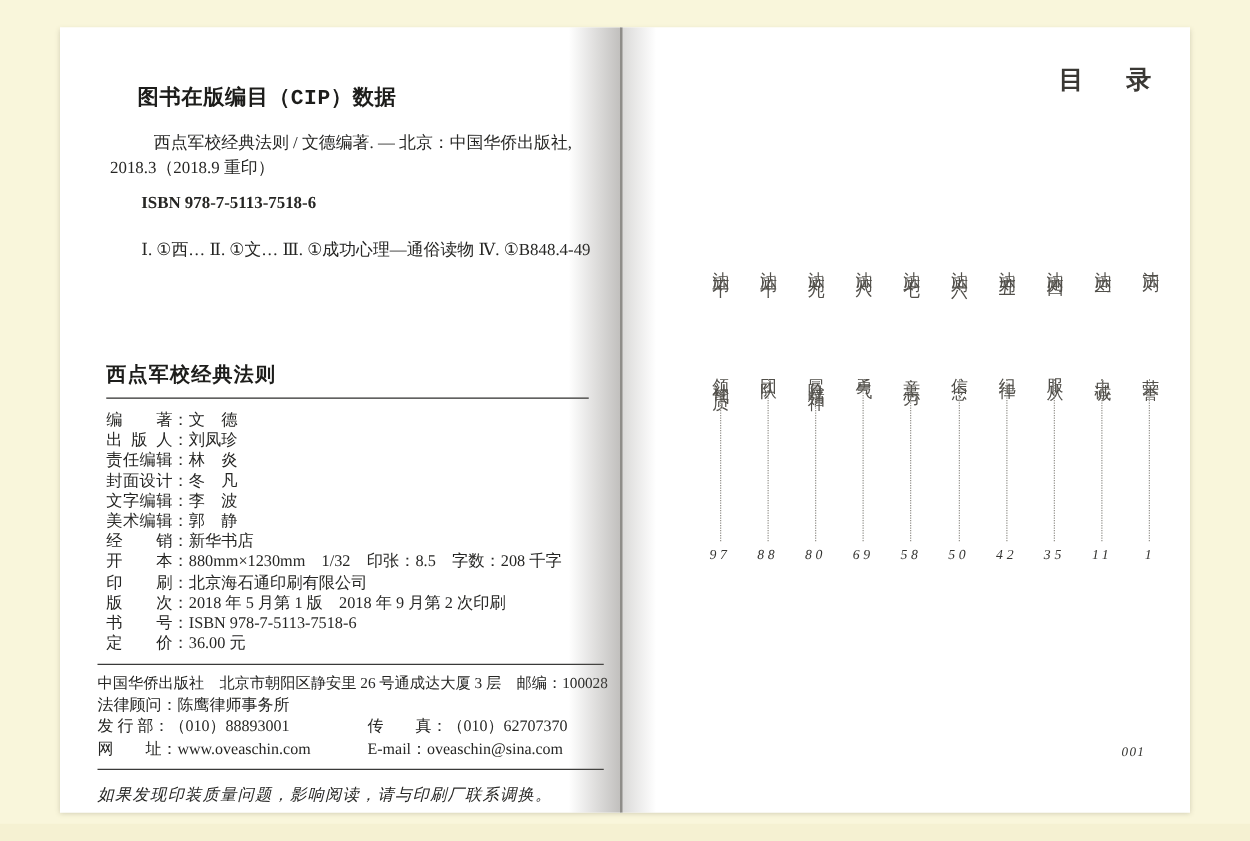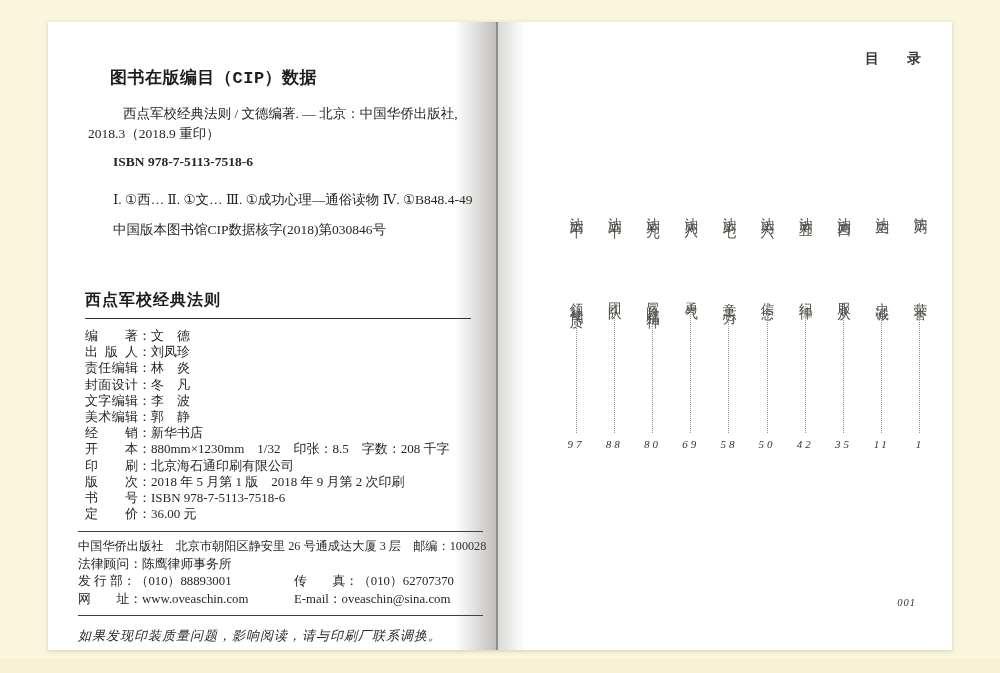--- a/index.html
+++ b/index.html
@@ -95,21 +95,21 @@
   .pub-seg-left { display: inline-block; width: 216px; }
 
   .quality-note {
     position: absolute; left: 30px; top: 592px;
     font-size: 13px; font-style: italic; letter-spacing: 1px; color: #262624;
   }
 
   
   .toc-heading {
     position: absolute; top: 28px; right: 24px;
-    font-size: 14px; font-weight: bold; letter-spacing: 7px; color: #3a3834;
+    font-size: 20px; font-weight: bold; letter-spacing: 7px; color: #3a3834;
   }
   .toc-area {
     position: absolute; top: 184px; right: 22px;
     width: 364px; height: 246px;
     display: flex; flex-direction: row-reverse; justify-content: space-between;
   }
   .toc-col { display: flex; flex-direction: column; align-items: center; height: 100%; width: 20px; }
   .toc-chapter {
     writing-mode: vertical-rl;
     font-size: 13.5px; letter-spacing: 4px; color: #504e49;
@@ -139,21 +139,20 @@
 <div class="canvas">
   <div class="book">
 
     <div class="page page-left">
 
       <section class="cip">
         <h1 class="cip-heading">图书在版编目（CIP）数据</h1>
         <p class="cip-desc">西点军校经典法则 / 文德编著. — 北京：中国华侨出版社, 2018.3（2018.9 重印）</p>
         <p class="cip-isbn">ISBN 978-7-5113-7518-6</p>
         <p class="cip-class">Ⅰ. ①西… Ⅱ. ①文… Ⅲ. ①成功心理—通俗读物 Ⅳ. ①B848.4-49</p>
-        <p class="cip-record">中国版本图书馆CIP数据核字(2018)第030846号</p>
       </section>
 
       <section class="colophon">
         <h2 class="colophon-title">西点军校经典法则</h2>
         <div class="colophon-rows">
   <div class="colophon-row">
     <span class="c-label">编著</span><span class="c-sep">：</span><span class="c-value">文　德</span>
   </div>
 
   <div class="colophon-row">

